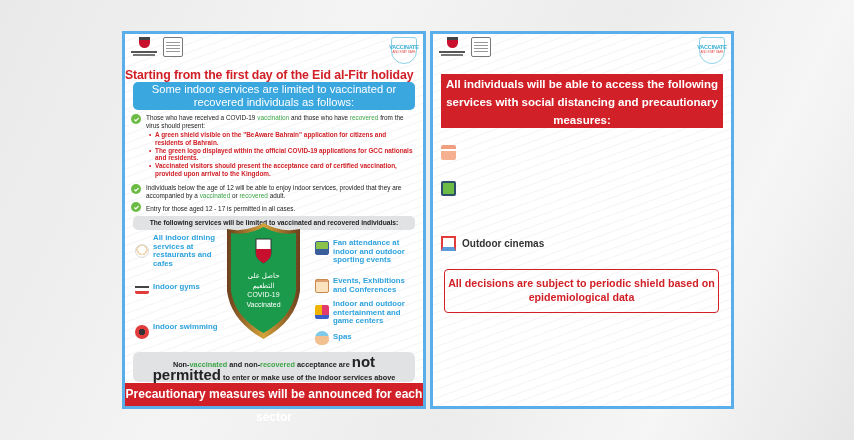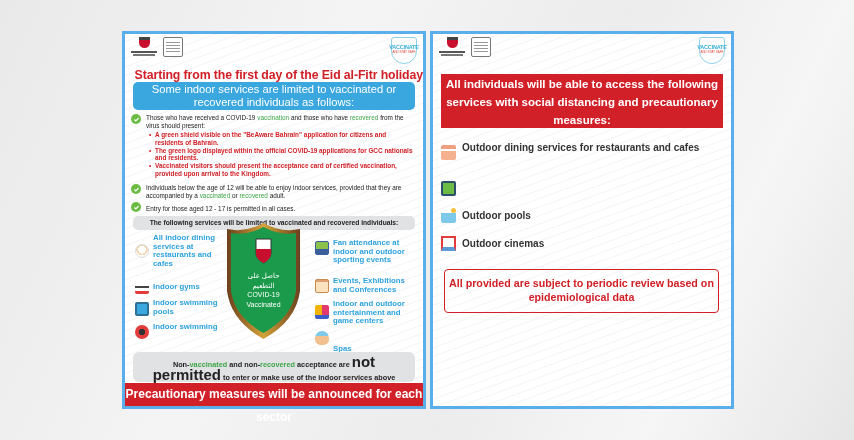--- a/index.html
+++ b/index.html
@@ -12,21 +12,21 @@
 .crest{width:26px;height:24px;display:flex;flex-direction:column;align-items:center}
 .crest .shield{width:11px;height:11px;background:#c8102e;border-radius:0 0 6px 6px;border-top:3px solid #444}
 .crest .txt{width:26px;height:2px;background:#555;margin-top:3px}
 .crest .txt2{width:22px;height:2px;background:#777;margin-top:1px}
 .stamp{width:20px;height:20px;border:1px solid #777;border-radius:2px;background:#fff;padding:2px}
 .stamp i{display:block;height:1px;background:#999;margin:2px 0}
 .vaccinate{position:absolute;top:3px;right:6px;width:26px;height:27px;border:1.5px solid #8fd2e6;border-radius:3px 3px 13px 13px;display:flex;flex-direction:column;align-items:center;padding-top:6px}
 .vaccinate b{font-size:5.5px;color:#3ab0d6;font-weight:bold;letter-spacing:-0.2px}
 .vaccinate i{font-size:3px;color:#e04a4a;font-style:normal}
 
-.title1{position:absolute;top:34px;left:0;width:100%;text-align:right;color:#d12027;font-weight:bold;font-size:12.3px;letter-spacing:-0.1px}
+.title1{position:absolute;top:34px;left:0;width:100%;text-align:left;color:#d12027;font-weight:bold;font-size:12.3px;letter-spacing:-0.1px}
 .bluebox{position:absolute;top:48px;left:8px;right:8px;height:28px;background:#3aa7df;border-radius:5px;color:#fff;font-size:11.2px;text-align:center;line-height:13px;padding-top:1px}
 .bullet{position:absolute;left:6px;width:10px;height:10px;border-radius:50%;background:#6cbb44;display:flex;align-items:center;justify-content:center}
 .bullet svg{width:7px;height:7px}
 .para{position:absolute;left:21px;right:6px;font-size:6.4px;color:#222;line-height:7.8px}
 .green{color:#3ea648}
 .redlist{position:absolute;left:24px;right:8px;font-size:6.4px;line-height:7.8px}
 .redlist li{list-style:none;position:relative;padding-left:6px;color:#d12027;font-weight:bold}
 .redlist li:before{content:"•";position:absolute;left:0}
 .greybar{position:absolute;top:210px;left:8px;right:8px;height:14px;background:#e1e2e4;border-radius:5px;font-size:6.7px;font-weight:bold;color:#222;text-align:center;line-height:14px}
 .svc{position:absolute;display:flex;align-items:flex-start;gap:4px}
@@ -102,24 +102,20 @@
   <div class="greybar" style="top:182px">The following services will be limited to vaccinated and recovered individuals:</div>
 
   <div class="svc" style="top:200px;left:10px;width:90px">
     <div class="ic" style="margin-top:10px;background:radial-gradient(circle at 50% 40%,#fff 40%,#f2d7b0 41%,#f2d7b0 60%,transparent 61%);border:1px solid #ddd;border-radius:50%"></div>
     <span>All indoor dining services at restaurants and cafes</span>
   </div>
   <div class="svc" style="top:246px;left:10px;width:90px">
     <div class="ic" style="background:linear-gradient(#fff 40%,#444 40%,#444 60%,#fff 60%,#fff 80%,#e23b3b 80%)"></div>
     <span style="margin-top:3px">Indoor gyms</span>
   </div>
-  <div class="svc" style="top:265px;left:10px;width:90px">
-    <div class="ic" style="margin-top:3px;background:#3aa7df;border:2px solid #2d6f95"></div>
-    <span>Indoor swimming pools</span>
-  </div>
   <div class="svc" style="top:289px;left:10px;width:90px">
     <div class="ic" style="margin-top:2px;border-radius:50%;background:radial-gradient(circle,#333 30%,#e23b3b 32%)"></div>
     <span>Indoor swimming</span>
   </div>
 
   <div class="badge">
     <svg viewBox="0 0 75 120" width="75" height="120">
       <defs>
           <linearGradient id="gold" x1="0" x2="1">
             <stop offset="0" stop-color="#6b3f1c"></stop>
@@ -147,21 +143,21 @@
   <div class="svc" style="top:205px;left:190px;width:104px">
     <div class="ic" style="margin-top:2px;background:linear-gradient(#8bc34a 60%,#3a5d9c 60%);border:1px solid #3a5d9c"></div>
     <span>Fan attendance at indoor and outdoor sporting events</span>
   </div>
   <div class="svc" style="top:266px;left:190px;width:104px">
     <div class="ic" style="margin-top:5px;background:linear-gradient(90deg,#f0b400 50%,#e2396e 50%);border-bottom:4px solid #3a5dc9"></div>
     <span>Indoor and outdoor entertainment and game centers</span>
   </div>
   <div class="svc" style="top:297px;left:190px;width:104px">
     <div class="ic" style="border-radius:50% 50% 40% 40%;background:linear-gradient(#7ec8e8 35%,#f3c08f 35%)"></div>
-    <span style="margin-top:14px">Spas</span>
+    <span style="margin-top:2px">Spas</span>
   </div>
 
   <div class="notbox">
     <span>Non-</span><span class="green">vaccinated</span><span> and non-</span><span class="green">recovered</span><span> acceptance are </span><span class="big">not</span><br><span class="big">permitted</span><span> to enter or make use of the indoor services above</span>
   </div>
 
   <div class="redbar">Precautionary measures will be announced for each sector</div>
 </div>
 
 <div class="panel" id="p2">
@@ -180,30 +176,23 @@
   </div>
   <div class="vaccinate">
     <b>VACCINATE</b>
     <i>AND STAY SAFE</i>
   </div>
 
   <div class="redbox2">All individuals will be able to access the following services with social distancing and precautionary measures:</div>
 
   <div class="out" style="top:107px;width:280px">
     <div class="ic" style="margin-top:4px;background:linear-gradient(#f0a080 30%,#fff 30%,#fff 40%,#f5b090 40%);border-radius:2px"></div>
-    <span>Outdoor dining services for restaurants and cafes</span>
   </div>
   <div class="out" style="top:148px;width:280px">
     <div class="ic" style="margin-top:-1px;background:#6cbb44;border:2px solid #2d4f6b;border-radius:2px"></div>
-  </div>
-  <div class="out" style="top:175px;width:280px">
-    <div class="ic" style="margin-top:-1px;background:linear-gradient(transparent 35%,#7ec8ea 35%);border-radius:2px;position:relative">
-        <div style="position:absolute;right:0;top:0;width:5px;height:5px;border-radius:50%;background:#f8c03a"></div>
-      </div>
-    <span>Outdoor pools</span>
   </div>
   <div class="out" style="top:203px;width:280px">
     <div class="ic" style="margin-top:-1px;background:#fff;border:2px solid #e23b3b;border-bottom:4px solid #5a9bd8"></div>
     <span>Outdoor cinemas</span>
   </div>
 
-  <div class="decbox">All provided are subject to periodic review based on epidemiological data</div>
+  <div class="decbox">All decisions are subject to periodic shield based on epidemiological data</div>
 </div>
 
 </body></html>

